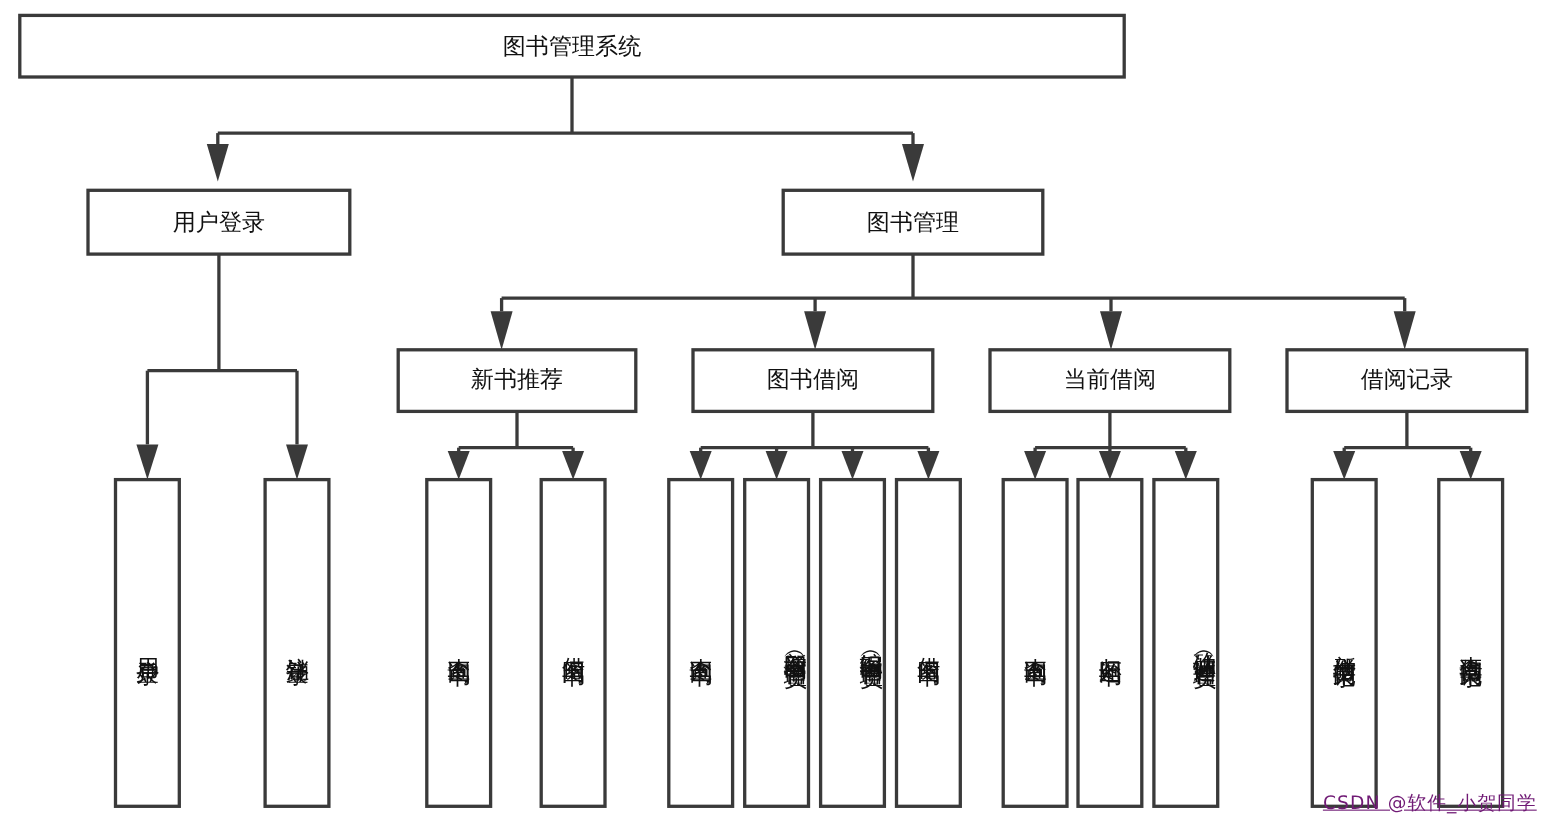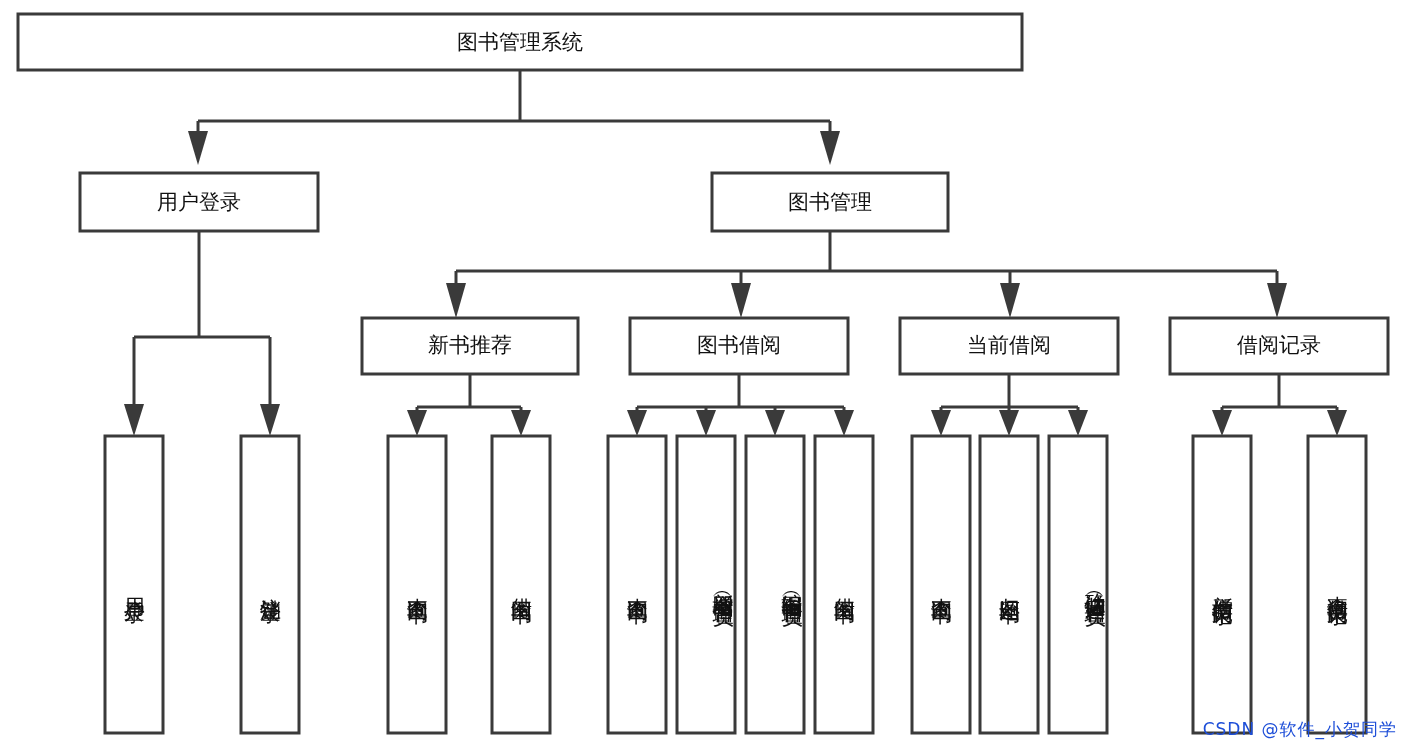--- a/index.html
+++ b/index.html
@@ -64,23 +64,24 @@
     letter-spacing: 2px;
     white-space: nowrap;
     pointer-events: none;
   }
   .watermark {
     position: absolute;
     right: 8px;
     bottom: 6px;
     font-family: "DejaVu Sans", "Liberation Sans", sans-serif;
     font-size: 17px;
-    color: #1d4ed8;
+    color: #701a75;
     letter-spacing: 1px;
     white-space: nowrap;
+    text-decoration: underline;
   }
 </style>
 </head>
 <body>
 
 <div id="diagram-root">
 
   <svg id="tree-svg" viewBox="0 0 1405 747" xmlns="http://www.w3.org/2000/svg">
 
     <g>

